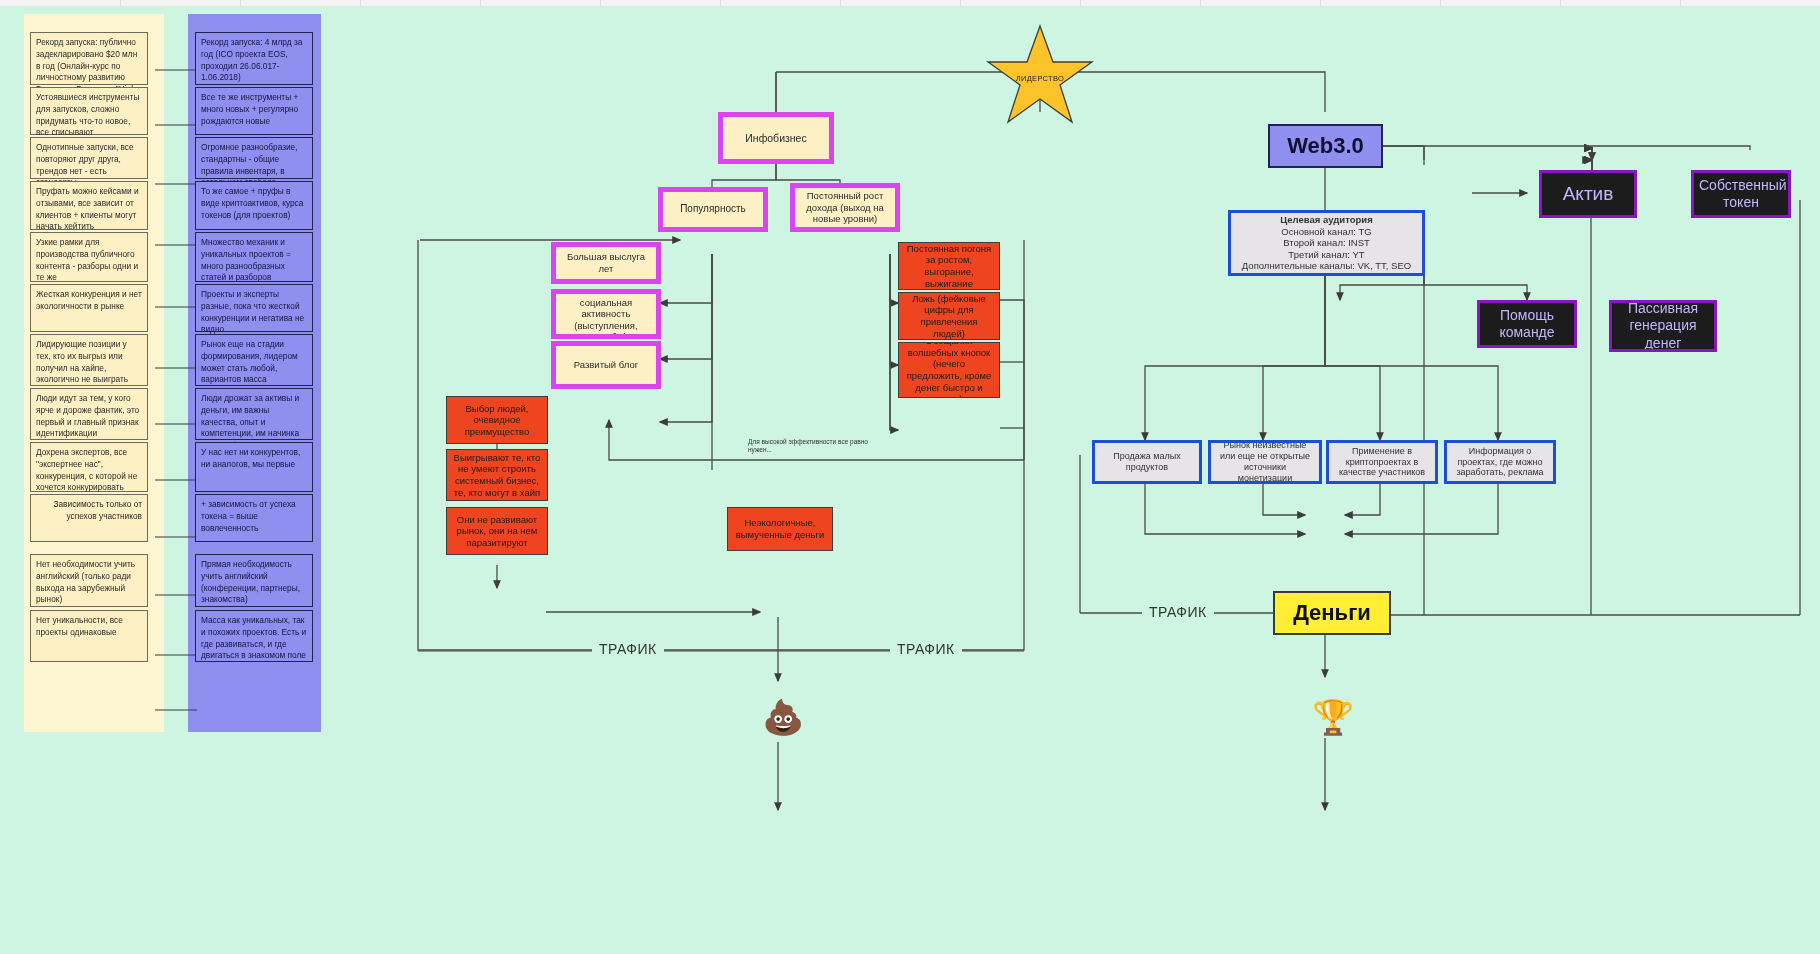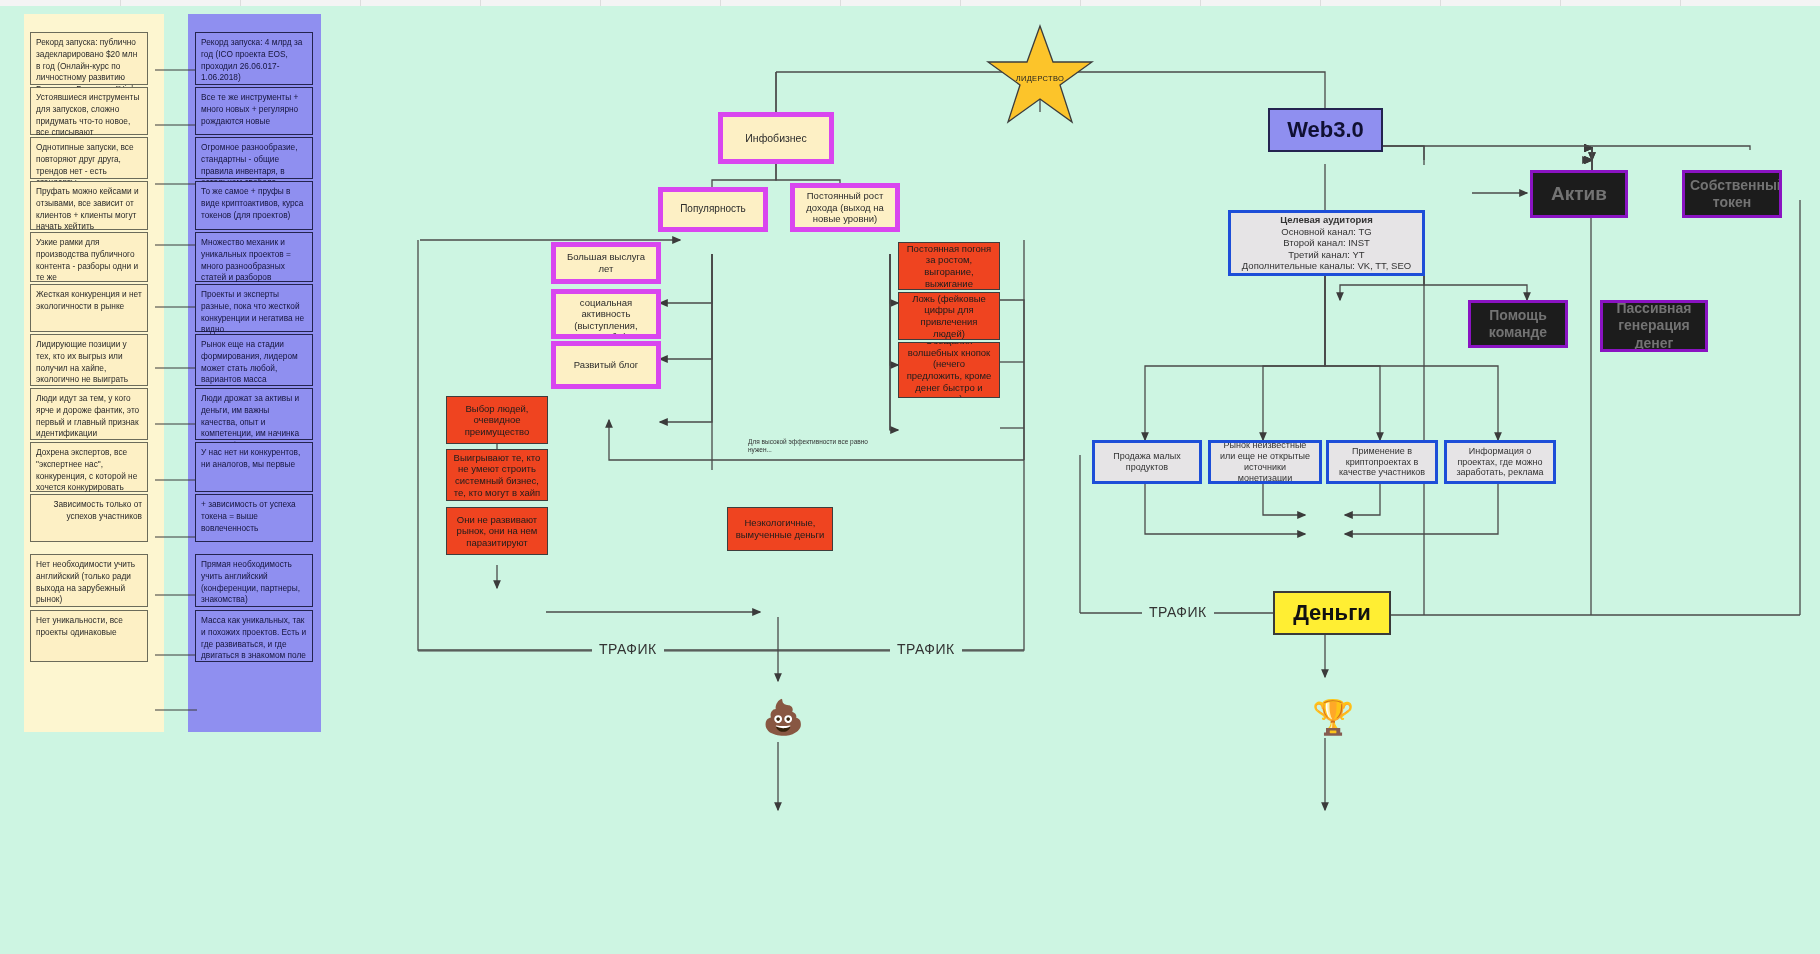--- a/index.html
+++ b/index.html
@@ -46,22 +46,23 @@
   .cream {
     background:#fdf0c5; border:5px solid #d946ef; color:#2b2b2b;
   }
   .red {
     background:#ef4420; border:1px solid #3d3d3d; color:#1d1d1d;
   }
   .grey-purple {
     background:#e6e4e6; border:3px solid #1d4ed8; color:#333;
   }
   .blk-purple {
-    background:#1c1c1c; border:3px solid #8a13c2; color:#737373;
-    font-weight:bold;
+    background:#1c1c1c; border:3px solid #8a13c2; color:#c4b5fd;
+    font-weight:normal;
+    margin-left:9px;
   }
   .yellowbig {
     background:#ffee33; border:2px solid #3a3a3a; color:#111;
     font-weight:bold;
   }
   .yellowsm {
     background:#ffee33; border:1px solid #6b6b5a; color:#1d1d1d;
   }
   .web3 {
     background:#8f8ff0; border:2px solid #23234f; color:#101033;
@@ -349,21 +350,21 @@
   <div class="node red" style="left:727px; top:507px; width:106px; height:44px; font-size:9.5px;">
     <span>Неэкологичные, вымученные деньги</span>
   </div>
 
 
   <div class="emoji" style="left:762px; top:700px;">💩</div>
 
   <div class="wire-label" style="left:592px; top:641px;">ТРАФИК</div>
   <div class="wire-label" style="left:890px; top:641px;">ТРАФИК</div>
 
-  <div class="node web3" style="left:1268px; top:108px; width:115px; height:44px; font-size:22px;">
+  <div class="node web3" style="left:1268px; top:124px; width:115px; height:44px; font-size:22px;">
     <span>Web3.0</span>
   </div>
 
   <div class="node grey-purple" style="left:1228px; top:210px; width:197px; height:66px; font-size:9.5px; flex-direction:column; justify-content:center;">
     <span style="font-weight:bold">Целевая аудитория</span>
     <span>Основной канал: TG</span>
     <span>Второй канал: INST</span>
     <span>Третий канал: YT</span>
     <span style="height:7px"></span>
     <span>Дополнительные каналы: VK, TT, SEO</span>

